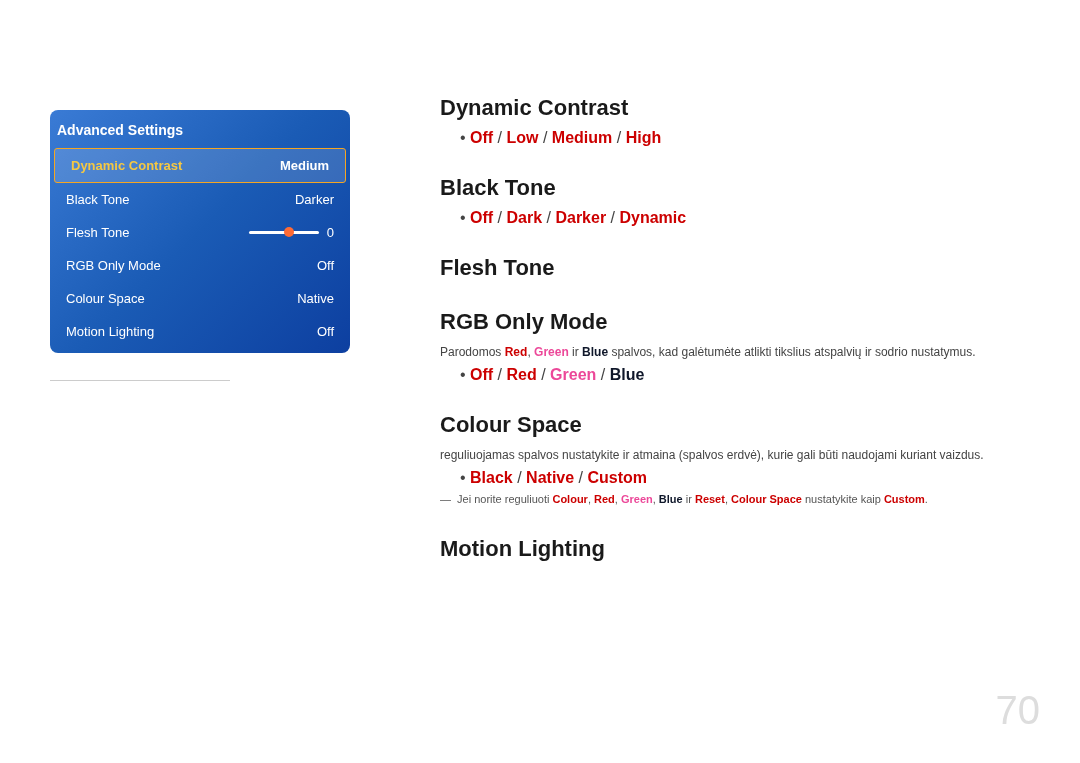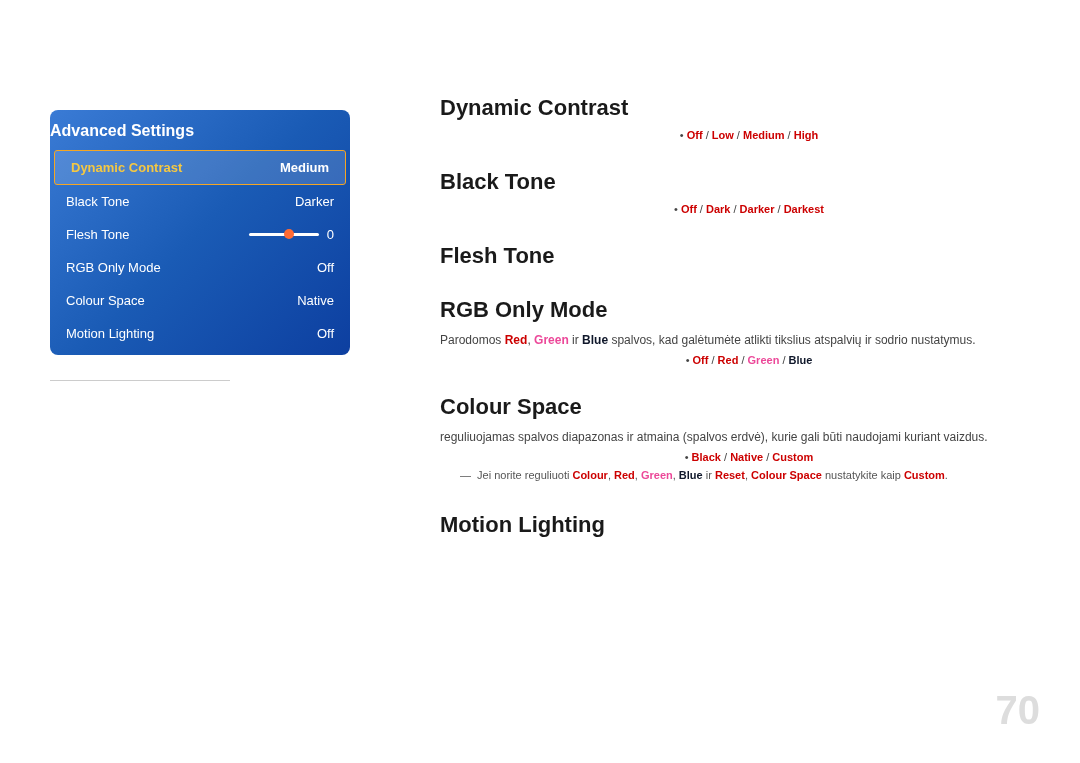--- a/index.html
+++ b/index.html
@@ -22,23 +22,23 @@
 
     .settings-box {
       background: linear-gradient(135deg, #3a7bd5 0%, #1a5bb5 50%, #0d3fa0 100%);
       border-radius: 8px;
       padding: 0;
       overflow: hidden;
     }
 
     .settings-title {
       color: #ffffff;
-      font-size: 16px;
-      font-weight: bold;
-      padding: 12px 16px 10px 0;
+      font-size: 14px;
+      font-weight: bold;
+      padding: 12px 16px 10px 7px;
     }
 
     .settings-item {
       display: flex;
       justify-content: space-between;
       align-items: center;
       padding: 9px 16px;
       color: #ffffff;
       font-size: 13px;
     }
@@ -154,55 +154,53 @@
     }
 
     .section-desc {
       font-size: 12px;
       color: #444444;
       margin-bottom: 5px;
       line-height: 1.5;
     }
 
     .section-options {
-      font-size: 11px;
+      font-size: 16px;
       color: #444444;
-      margin-left: 0;
-      text-align: center;
+      margin-left: 12px;
     }
 
     .bullet {
       margin-left: 8px;
     }
 
     .opt-red { color: #cc0000; font-weight: bold; }
     .opt-green { color: #ec4899; font-weight: bold; }
     .opt-blue { color: #0f172a; font-weight: bold; }
 
     .sub-note {
       font-size: 11px;
       color: #555555;
       margin-top: 4px;
-      margin-left: 20px;
       line-height: 1.5;
     }
 
     .sub-note-dash {
       display: inline-block;
       width: 14px;
     }
 
     
     .page-number {
       position: absolute;
       right: 40px;
       bottom: 30px;
       font-size: 40px;
       color: #dddddd;
-      font-weight: bold;
+      font-weight: normal;
     }
   </style>
 </head>
 <body>
 
 <div class="left-panel">
   <div class="settings-box">
     <div class="settings-title">Advanced Settings</div>
 
     <div class="settings-item active">
@@ -251,40 +249,40 @@
     <div class="section-options">
       <span class="bullet">•</span>
       <span> <span class="opt-red">Off</span> / <span class="opt-red">Low</span> / <span class="opt-red">Medium</span> / <span class="opt-red">High</span></span>
     </div>
   </div>
 
   <div class="section">
     <div class="section-title">Black Tone</div>
     <div class="section-options">
       <span class="bullet">•</span>
-      <span> <span class="opt-red">Off</span> / <span class="opt-red">Dark</span> / <span class="opt-red">Darker</span> / <span class="opt-red">Darkest</span></span>
+      <span> <span class="opt-red">Off</span> / <span class="opt-red">Dark</span> / <span class="opt-red">Darker</span> / <span class="opt-red">Dynamic</span></span>
     </div>
   </div>
 
   <div class="section">
     <div class="section-title">Flesh Tone</div>
   </div>
 
   <div class="section">
     <div class="section-title">RGB Only Mode</div>
     <div class="section-desc">Parodomos <span class="opt-red">Red</span>, <span class="opt-green">Green</span> ir <span class="opt-blue">Blue</span> spalvos, kad galėtumėte atlikti tikslius atspalvių ir sodrio nustatymus.</div>
     <div class="section-options">
       <span class="bullet">•</span>
       <span> <span class="opt-red">Off</span> / <span class="opt-red">Red</span> / <span class="opt-green">Green</span> / <span class="opt-blue">Blue</span></span>
     </div>
   </div>
 
   <div class="section">
     <div class="section-title">Colour Space</div>
-    <div class="section-desc">reguliuojamas spalvos diapazonas ir atmaina (spalvos erdvė), kurie gali būti naudojami kuriant vaizdus.</div>
+    <div class="section-desc">reguliuojamas spalvos nustatykite ir atmaina (spalvos erdvė), kurie gali būti naudojami kuriant vaizdus.</div>
     <div class="section-options">
       <span class="bullet">•</span>
       <span> <span class="opt-red">Black</span> / <span class="opt-red">Native</span> / <span class="opt-red">Custom</span></span>
     </div>
     <div class="sub-note">
       <span class="sub-note-dash">—</span> Jei norite reguliuoti <span class="opt-red">Colour</span>, <span class="opt-red">Red</span>, <span class="opt-green">Green</span>, <span class="opt-blue">Blue</span> ir <span class="opt-red">Reset</span>, <span class="opt-red">Colour Space</span> nustatykite kaip <span class="opt-red">Custom</span>.
     </div>
   </div>
 
   <div class="section">

